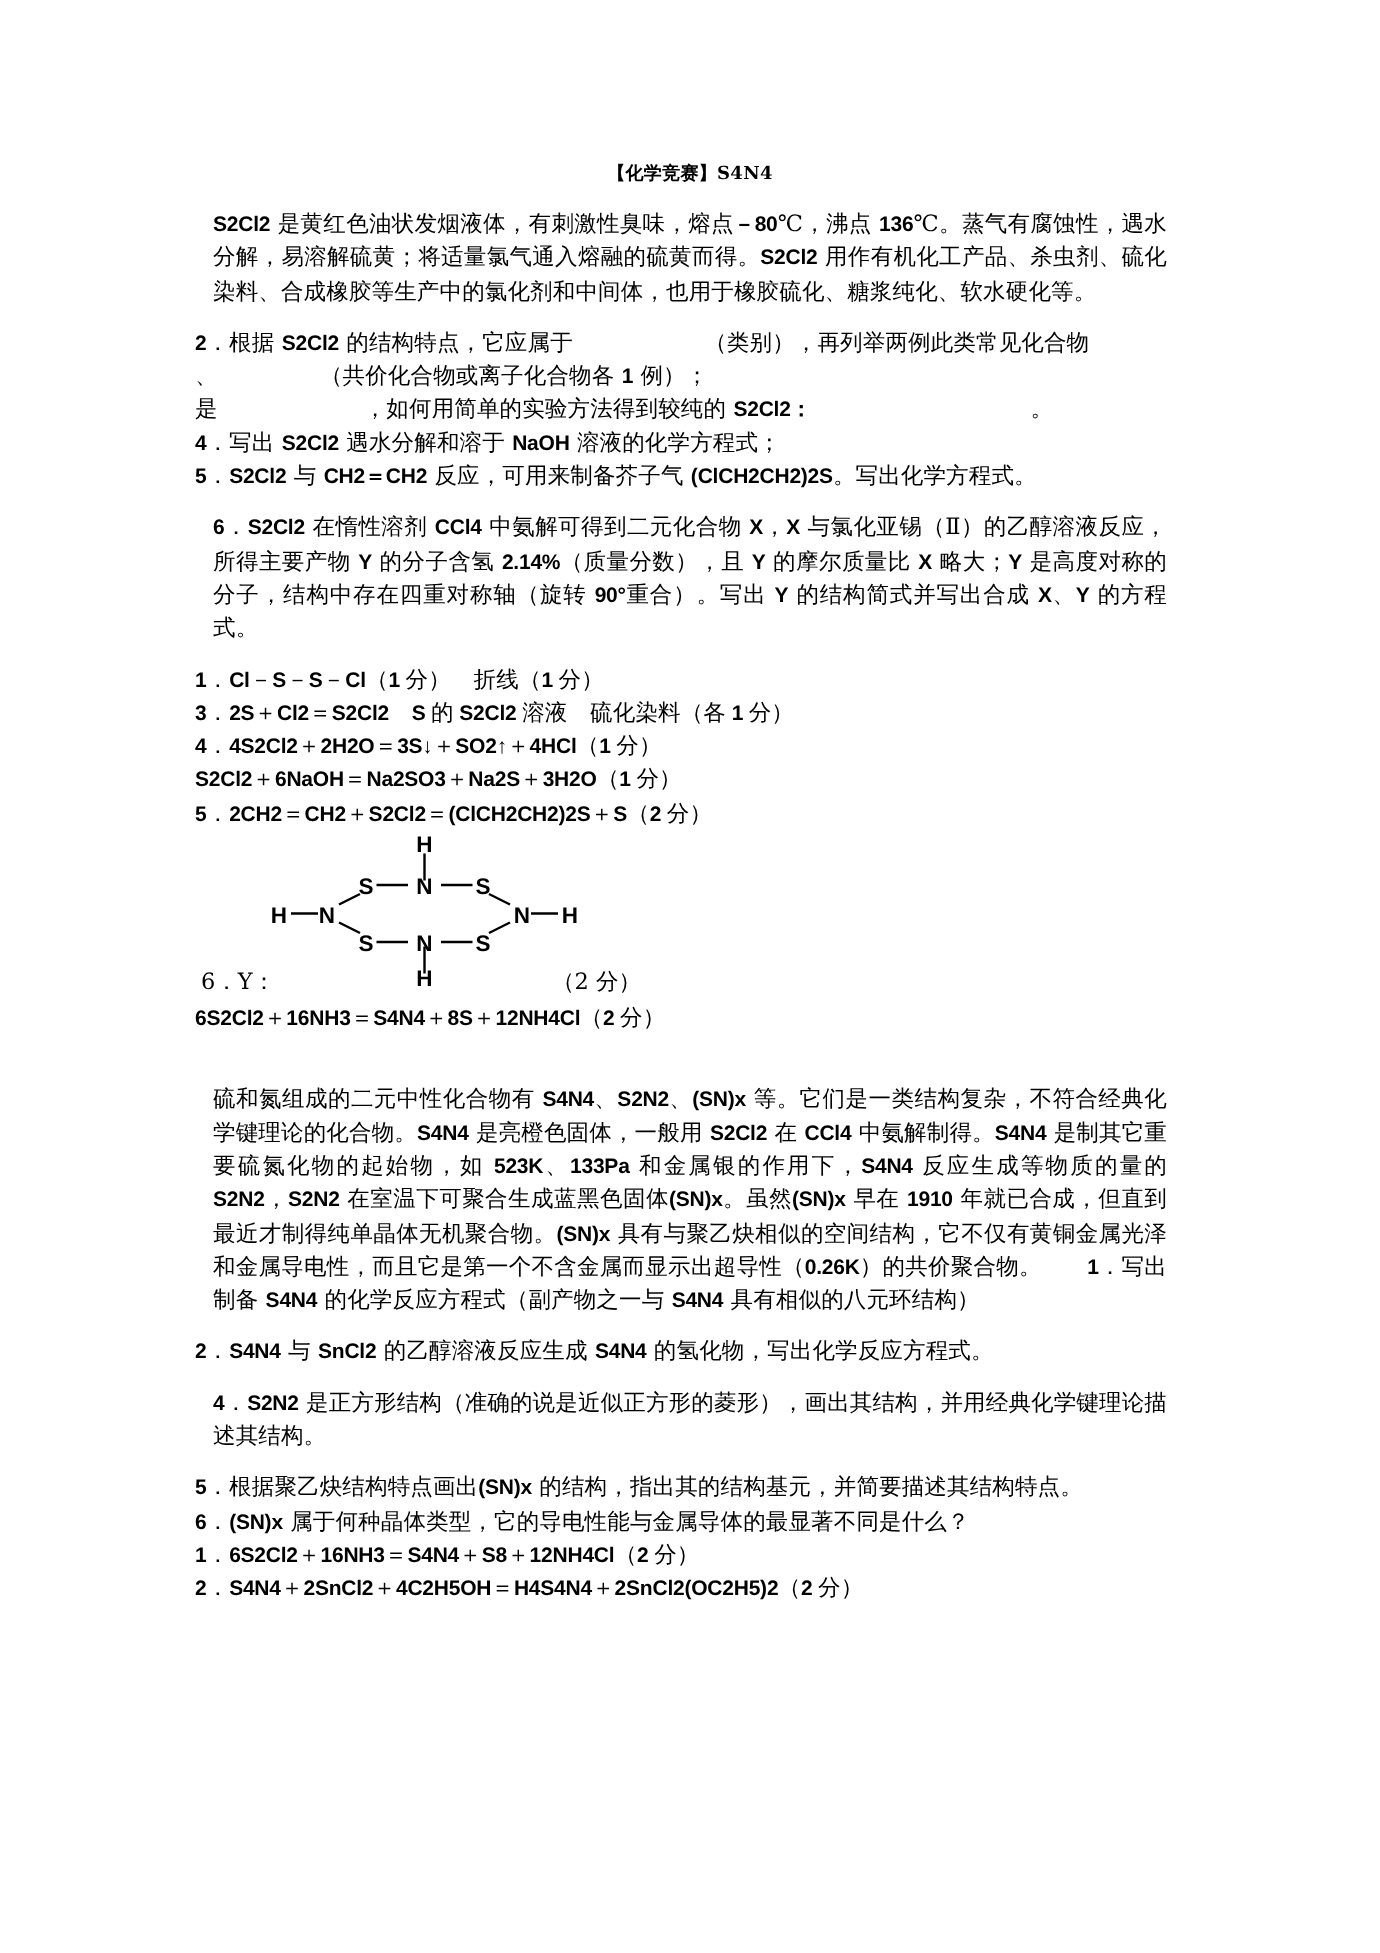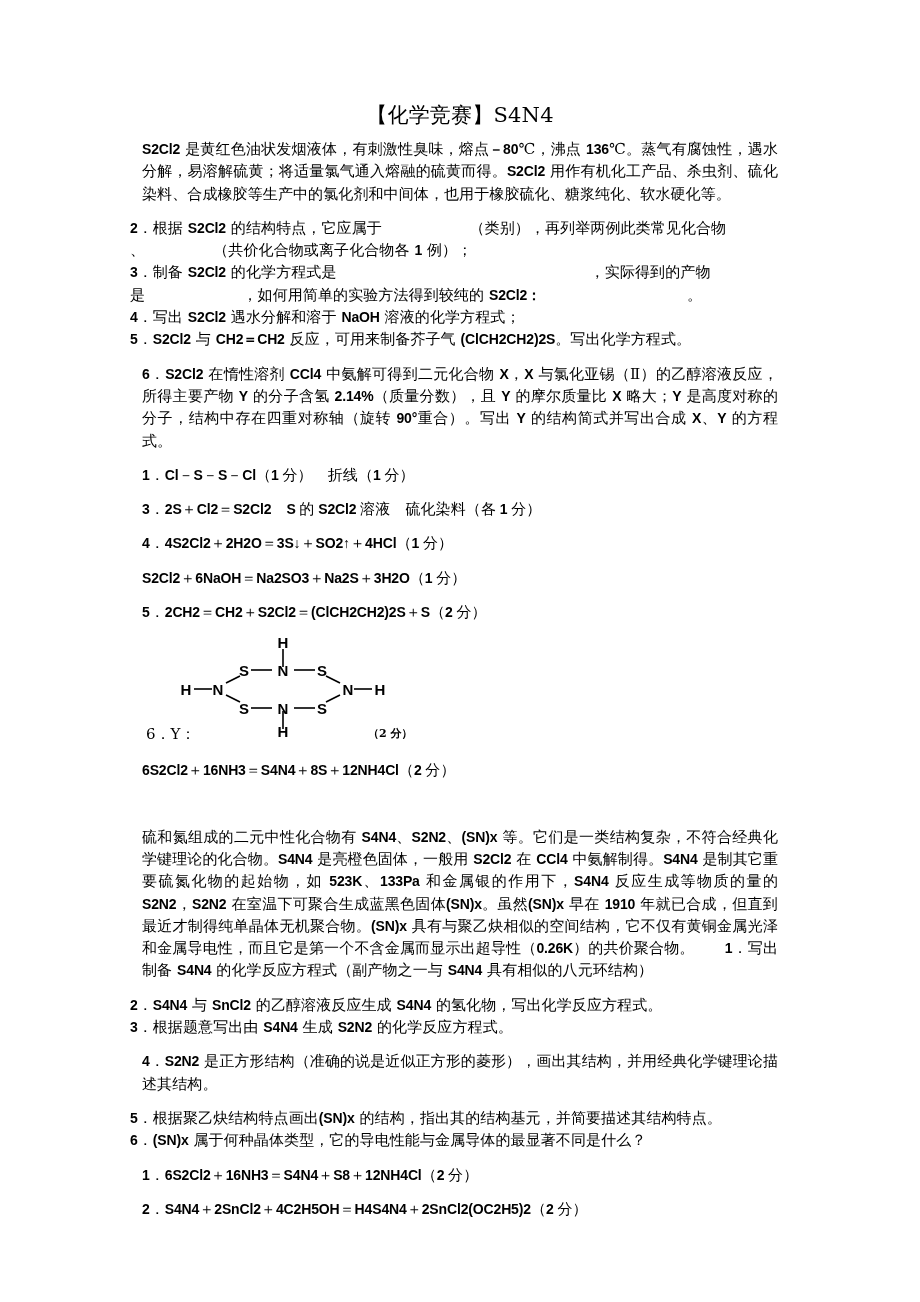--- a/index.html
+++ b/index.html
@@ -18,23 +18,23 @@
   .page {
     position: relative;
     width: 920px;
     height: 1302px;
     box-sizing: border-box;
     padding: 104px 130px 0 130px;
   }
 
   .doc-title {
     text-align: center;
-    font-size: 21px;
+    font-size: 12px;
     line-height: 22px;
-    font-weight: 400;
+    font-weight: 700;
     margin: 0 0 3px 0;
     letter-spacing: 0.2px;
   }
 
   .para {
     font-size: 15px;
     line-height: 22.3px;
     text-align: justify;
     text-justify: inter-ideograph;
     margin: 12px;
@@ -63,64 +63,62 @@
     height: 112px;
     margin: 2px 0 0 0;
   }
   .struct-svg {
     position: absolute;
     left: 38px;
     top: 0;
   }
   .y-label {
     position: absolute;
-    left: 16px;
+    left: 4px;
     top: 88px;
     font-size: 15px;
     line-height: 22.3px;
     white-space: pre;
   }
   .score-label {
     position: absolute;
     left: 238px;
     top: 88px;
-    font-size: 11px;
+    font-size: 15px;
     line-height: 22.3px;
     white-space: pre;
-    font-weight: bold;
   }
 
   .eq {
     font-family: "Liberation Sans", "DejaVu Sans", sans-serif;
     font-weight: 700;
     font-size: 14px;
     line-height: 22.3px;
     letter-spacing: -0.15px;
-    margin: 12px;
+    margin: 0;
     white-space: pre-wrap;
   }
   .eq .cn {
     font-family: "DejaVu Serif", "Liberation Serif", serif;
     font-weight: normal;
     font-size: 15px;
     letter-spacing: 0.1px;
   }
 </style>
 </head>
 <body>
 
 <div class="page">
 
   <h1 class="doc-title">【化学竞赛】S4N4</h1>
 
   <p class="para"><span class="f">S2Cl2</span> 是黄红色油状发烟液体，有刺激性臭味，熔点<span class="f">－80</span>℃，沸点 <span class="f">136</span>℃。蒸气有腐蚀性，遇水分解，易溶解硫黄；将适量氯气通入熔融的硫黄而得。<span class="f">S2Cl2</span> 用作有机化工产品、杀虫剂、硫化染料、合成橡胶等生产中的氯化剂和中间体，也用于橡胶硫化、糖浆纯化、软水硬化等。</p>
 
   <p class="line"><span class="f">2</span>．根据 <span class="f">S2Cl2</span> 的结构特点，它应属于                  （类别），再列举两例此类常见化合物</p>
   <p class="line">、              （共价化合物或离子化合物各 <span class="f">1</span> 例）；</p>
-  <p class="line"><span class="f">3</span>．制备 <span class="f">S2Cl2</span> 的化学方程式是                                                    ，实际得到的产物</p>
   <p class="line">是                    ，如何用简单的实验方法得到较纯的 <span class="f">S2Cl2：</span>                              。</p>
   <p class="line"><span class="f">4</span>．写出 <span class="f">S2Cl2</span> 遇水分解和溶于 <span class="f">NaOH</span> 溶液的化学方程式；</p>
   <p class="line"><span class="f">5</span>．<span class="f">S2Cl2</span> 与 <span class="f">CH2＝CH2</span> 反应，可用来制备芥子气 <span class="f">(ClCH2CH2)2S</span>。写出化学方程式。</p>
   <p class="para"><span class="f">6</span>．<span class="f">S2Cl2</span> 在惰性溶剂 <span class="f">CCl4</span> 中氨解可得到二元化合物 <span class="f">X</span>，<span class="f">X</span> 与氯化亚锡（Ⅱ）的乙醇溶液反应，所得主要产物 <span class="f">Y</span> 的分子含氢 <span class="f">2.14%</span>（质量分数），且 <span class="f">Y</span> 的摩尔质量比 <span class="f">X</span> 略大；<span class="f">Y</span> 是高度对称的分子，结构中存在四重对称轴（旋转 <span class="f">90°</span>重合）。写出 <span class="f">Y</span> 的结构简式并写出合成 <span class="f">X</span>、<span class="f">Y</span> 的方程式。</p>
 
   <p class="eq">1<span class="cn">．</span>Cl<span class="cn">－</span>S<span class="cn">－</span>S<span class="cn">－</span>Cl<span class="cn">（</span>1 <span class="cn">分）　折线（</span>1 <span class="cn">分）</span></p>
   <p class="eq">3<span class="cn">．</span>2S<span class="cn">＋</span>Cl2<span class="cn">＝</span>S2Cl2<span class="cn">　</span>S <span class="cn">的</span> S2Cl2 <span class="cn">溶液　硫化染料（各</span> 1 <span class="cn">分）</span></p>
   <p class="eq">4<span class="cn">．</span>4S2Cl2<span class="cn">＋</span>2H2O<span class="cn">＝</span>3S↓<span class="cn">＋</span>SO2↑<span class="cn">＋</span>4HCl<span class="cn">（</span>1 <span class="cn">分）</span></p>
   <p class="eq">S2Cl2<span class="cn">＋</span>6NaOH<span class="cn">＝</span>Na2SO3<span class="cn">＋</span>Na2S<span class="cn">＋</span>3H2O<span class="cn">（</span>1 <span class="cn">分）</span></p>
   <p class="eq">5<span class="cn">．</span>2CH2<span class="cn">＝</span>CH2<span class="cn">＋</span>S2Cl2<span class="cn">＝</span>(ClCH2CH2)2S<span class="cn">＋</span>S<span class="cn">（</span>2 <span class="cn">分）</span></p>
@@ -169,21 +167,20 @@
     </svg>
   </div>
 
   <p class="eq">6S2Cl2<span class="cn">＋</span>16NH3<span class="cn">＝</span>S4N4<span class="cn">＋</span>8S<span class="cn">＋</span>12NH4Cl<span class="cn">（</span>2 <span class="cn">分）</span></p>
 
   <div class="gap-md"></div>
 
   <p class="para">硫和氮组成的二元中性化合物有 <span class="f">S4N4</span>、<span class="f">S2N2</span>、<span class="f">(SN)x</span> 等。它们是一类结构复杂，不符合经典化学键理论的化合物。<span class="f">S4N4</span> 是亮橙色固体，一般用 <span class="f">S2Cl2</span> 在 <span class="f">CCl4</span> 中氨解制得。<span class="f">S4N4</span> 是制其它重要硫氮化物的起始物，如 <span class="f">523K</span>、<span class="f">133Pa</span> 和金属银的作用下，<span class="f">S4N4</span> 反应生成等物质的量的 <span class="f">S2N2</span>，<span class="f">S2N2</span> 在室温下可聚合生成蓝黑色固体<span class="f">(SN)x</span>。虽然<span class="f">(SN)x</span> 早在 <span class="f">1910</span> 年就已合成，但直到最近才制得纯单晶体无机聚合物。<span class="f">(SN)x</span> 具有与聚乙炔相似的空间结构，它不仅有黄铜金属光泽和金属导电性，而且它是第一个不含金属而显示出超导性（<span class="f">0.26K</span>）的共价聚合物。　　<span class="f">1</span>．写出制备 <span class="f">S4N4</span> 的化学反应方程式（副产物之一与 <span class="f">S4N4</span> 具有相似的八元环结构）</p>
 
   <p class="line"><span class="f">2</span>．<span class="f">S4N4</span> 与 <span class="f">SnCl2</span> 的乙醇溶液反应生成 <span class="f">S4N4</span> 的氢化物，写出化学反应方程式。</p>
-  <p class="line"><span class="f">3</span>．根据题意写出由 <span class="f">S4N4</span> 生成 <span class="f">S2N2</span> 的化学反应方程式。</p>
   <p class="para"><span class="f">4</span>．<span class="f">S2N2</span> 是正方形结构（准确的说是近似正方形的菱形），画出其结构，并用经典化学键理论描述其结构。</p>
   <p class="line"><span class="f">5</span>．根据聚乙炔结构特点画出<span class="f">(SN)x</span> 的结构，指出其的结构基元，并简要描述其结构特点。</p>
   <p class="line"><span class="f">6</span>．<span class="f">(SN)x</span> 属于何种晶体类型，它的导电性能与金属导体的最显著不同是什么？</p>
 
   <p class="eq">1<span class="cn">．</span>6S2Cl2<span class="cn">＋</span>16NH3<span class="cn">＝</span>S4N4<span class="cn">＋</span>S8<span class="cn">＋</span>12NH4Cl<span class="cn">（</span>2 <span class="cn">分）</span></p>
   <p class="eq">2<span class="cn">．</span>S4N4<span class="cn">＋</span>2SnCl2<span class="cn">＋</span>4C2H5OH<span class="cn">＝</span>H4S4N4<span class="cn">＋</span>2SnCl2(OC2H5)2<span class="cn">（</span>2 <span class="cn">分）</span></p>
 
 </div>
 
 </body></html>

